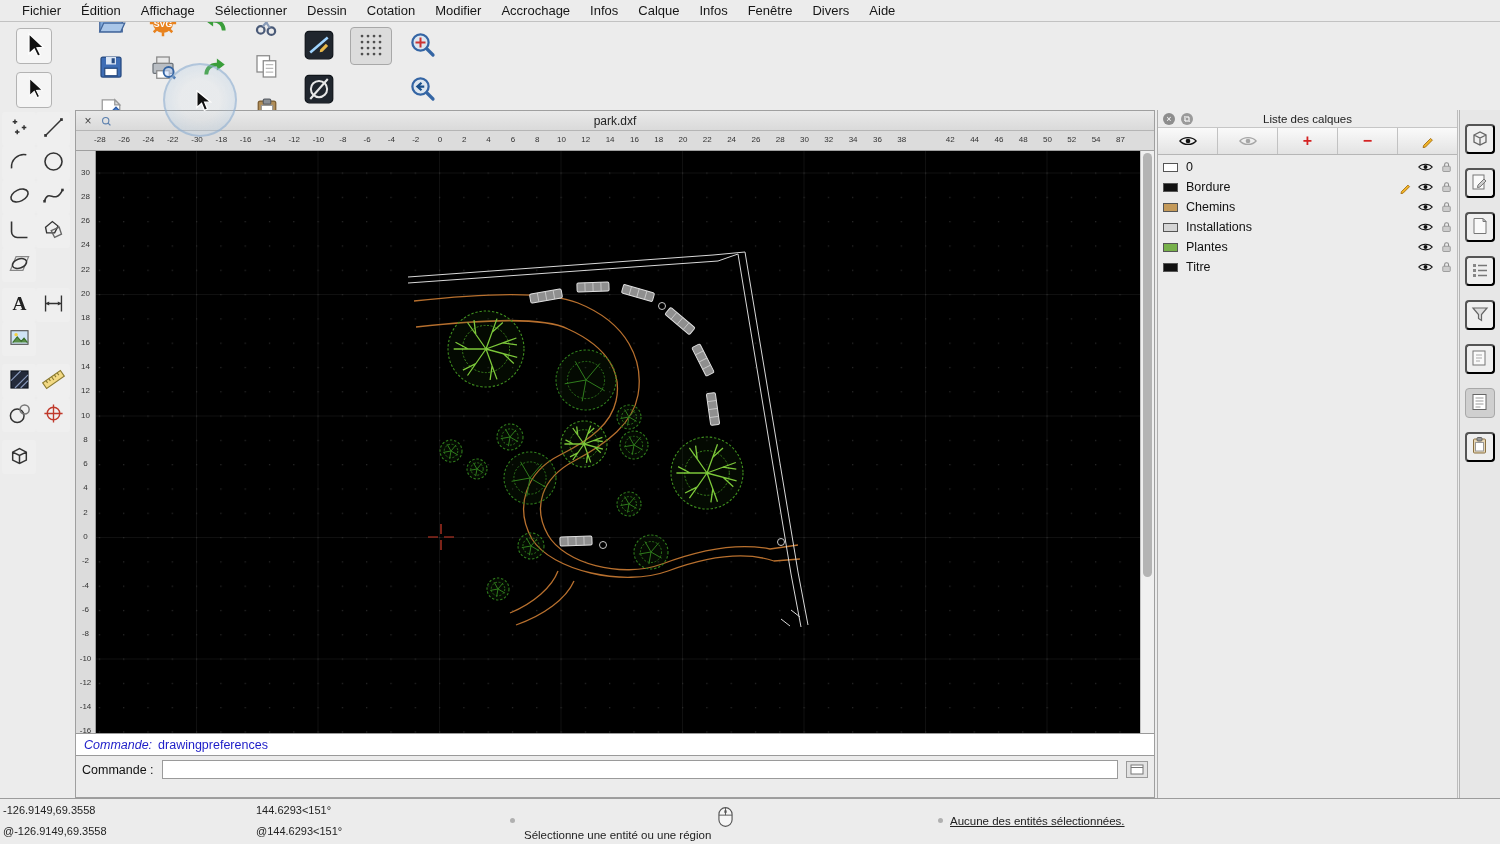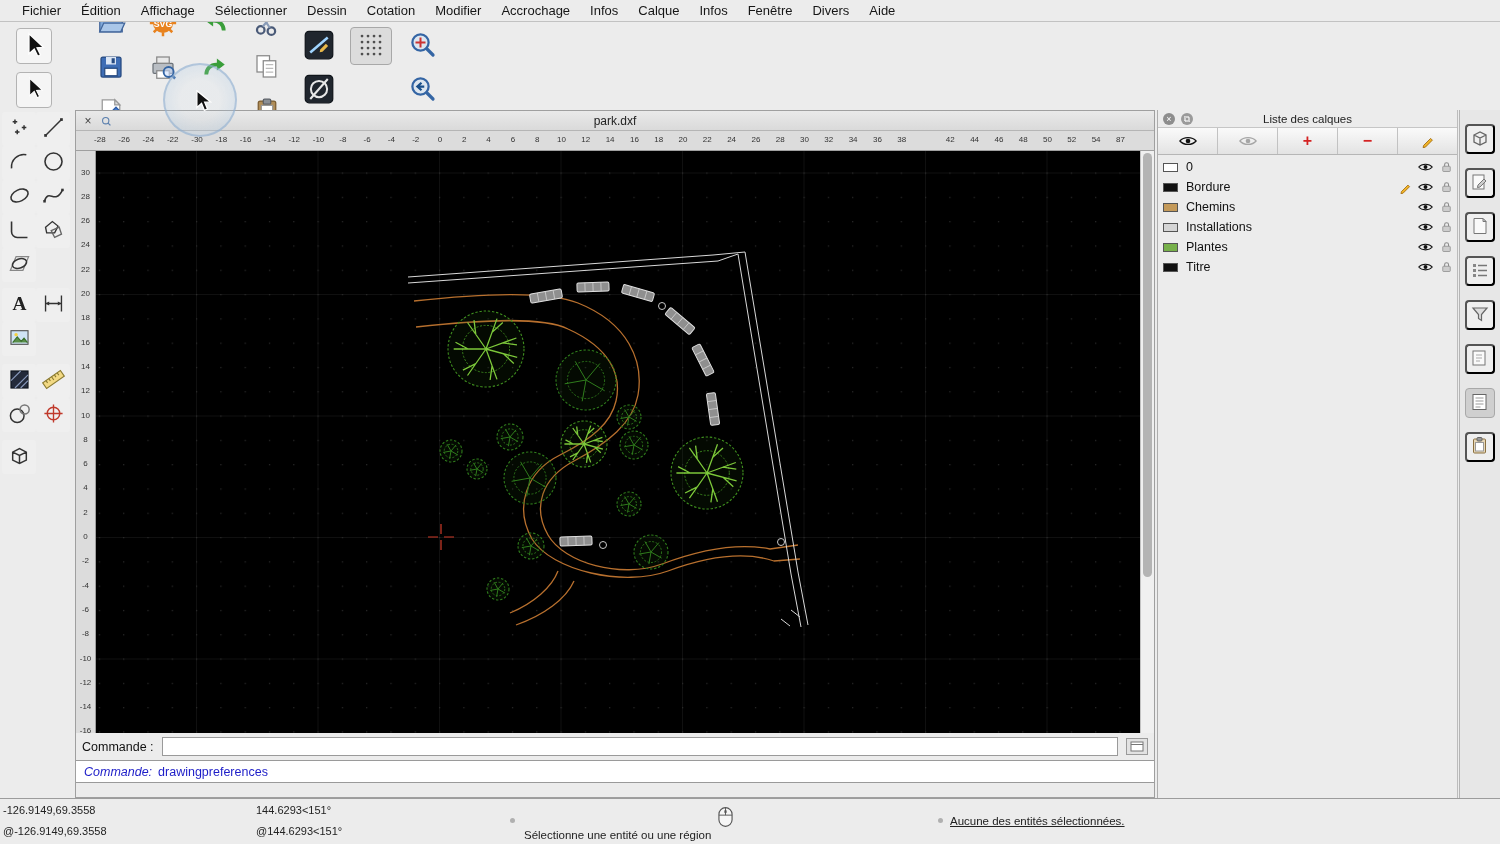--- a/index.html
+++ b/index.html
@@ -689,33 +689,33 @@
           </g>
           <g stroke="#cf3b28" stroke-width="1.2">
             <path d="M332 386 H342 M348 386 H358 M345 373 V383 M345 389 V399"></path>
           </g>
         </svg>
       </div>
     <div id="vscroll">
       <div id="vthumb"></div>
     </div>
   </div>
+  <div id="cmd-history">
+    <span class="lbl">Commande:</span>
+    <span>drawingpreferences</span>
+  </div>
   <div id="cmd-row">
     <span class="lbl">Commande :</span>
     <input id="cmd-input" value="" style="">
     <span id="cmd-dock-btn">
       <svg viewBox="0 0 14 11">
         <rect x="1" y="1" width="12" height="9" fill="#fff" stroke="#777"></rect>
         <path d="M1 3.5 H13" stroke="#777"></path>
       </svg>
     </span>
-  </div>
-  <div id="cmd-history">
-    <span class="lbl">Commande:</span>
-    <span>drawingpreferences</span>
   </div>
 </div>
 
 <div id="layer-panel">
   <div id="lp-header">
     <span class="lp-circle" id="lp-close">×</span>
     <span class="lp-circle" id="lp-detach">⧉</span>
     <span>Liste des calques</span>
   </div>
   <div id="lp-toolbar">

